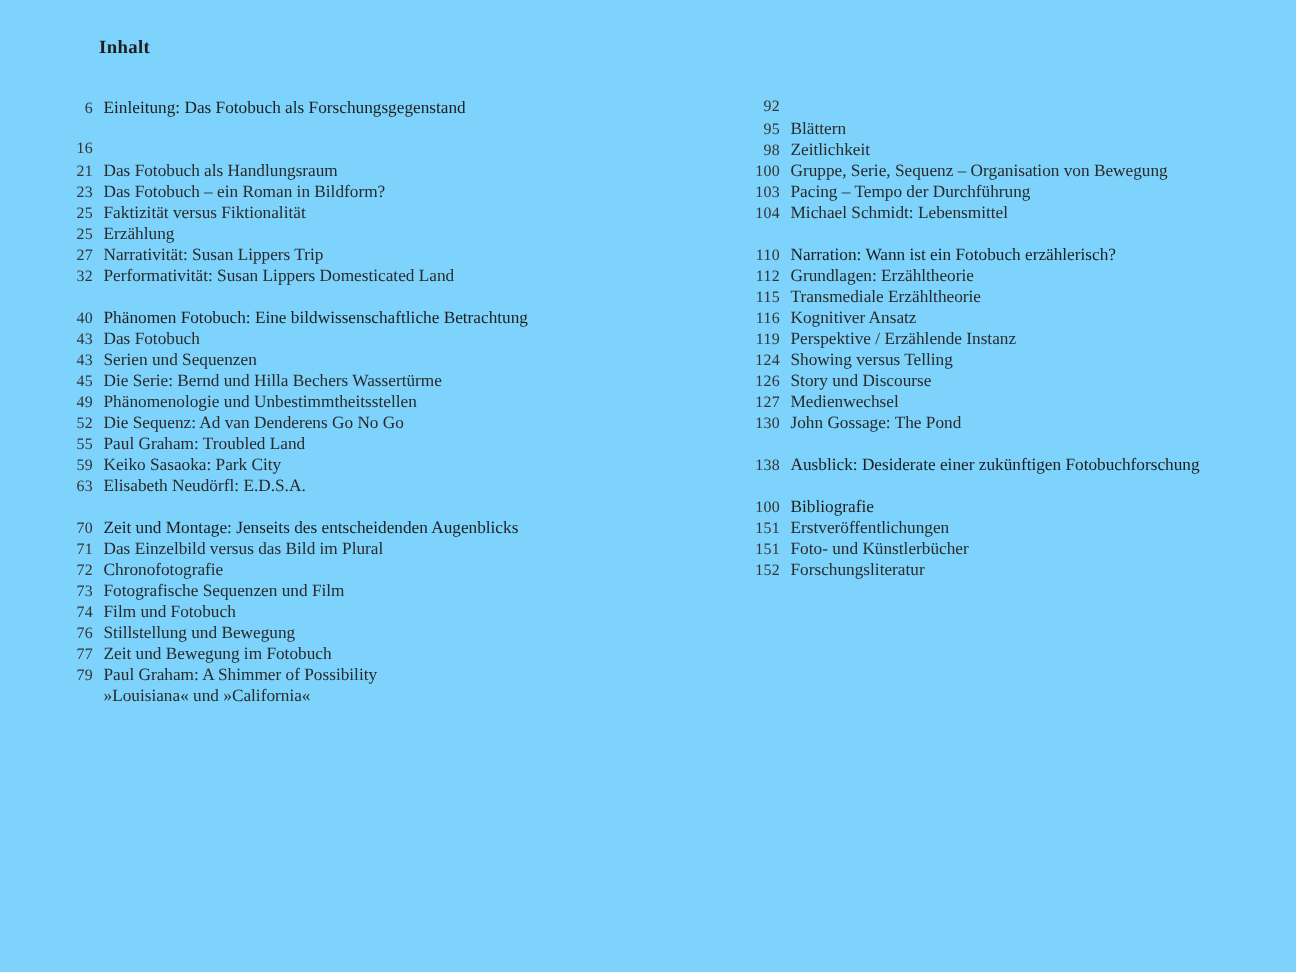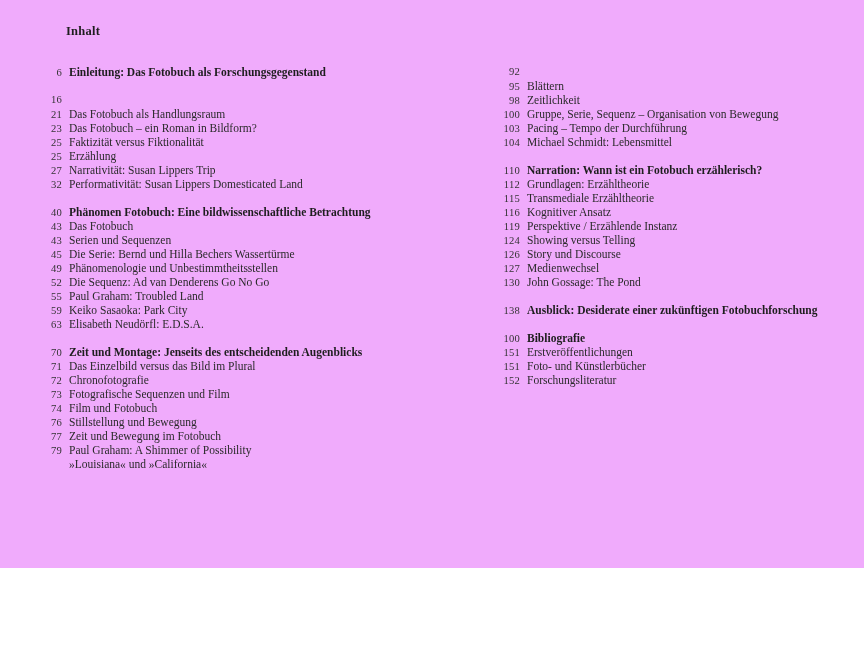--- a/index.html
+++ b/index.html
@@ -7,22 +7,22 @@
     width: 864px;
     height: 648px;
     background: #ffffff;
     overflow: hidden;
     font-family: "Liberation Serif", "DejaVu Serif", serif;
     color: #262626;
   }
   .page {
     position: relative;
     width: 864px;
-    height: 568px;
-    background: #f0abfc;
+    height: 648px;
+    background: #7dd3fc;
   }
   .toc-title {
     position: absolute;
     left: 66px;
     top: 24px;
     font-size: 12.5px;
     font-weight: 700;
     letter-spacing: 0.02em;
     color: #1e1e1e;
   }
@@ -47,21 +47,21 @@
     text-align: right;
     font-size: 10.6px;
     color: #333333;
     letter-spacing: 0.02em;
   }
   .toc-text {
     margin-left: 7px;
     color: #2a2a2a;
   }
   .toc-row.bold .toc-text {
-    font-weight: 700;
+    font-weight: 400;
     color: #1e1e1e;
   }
   .toc-text .italic { }
 </style>
 </head>
 <body>
 
 <div class="page">
   <div class="toc-title">Inhalt</div>
   <div class="toc-column left">

